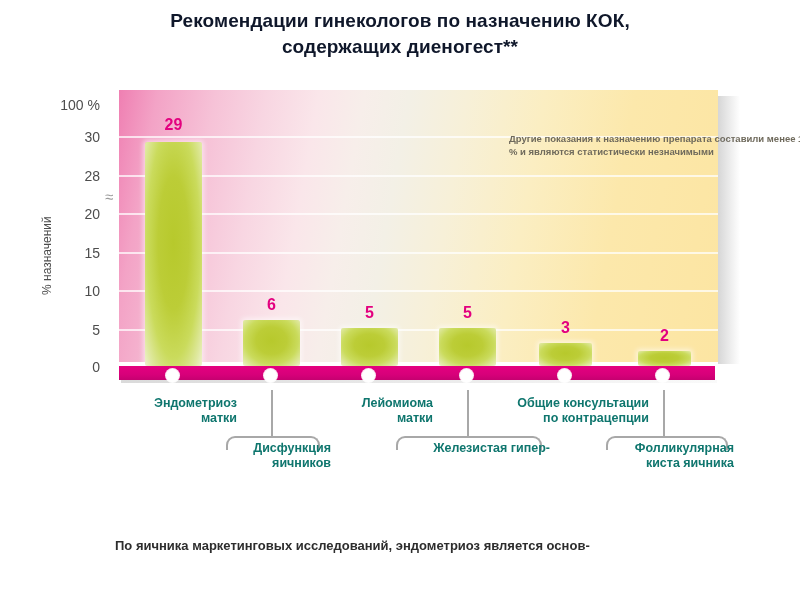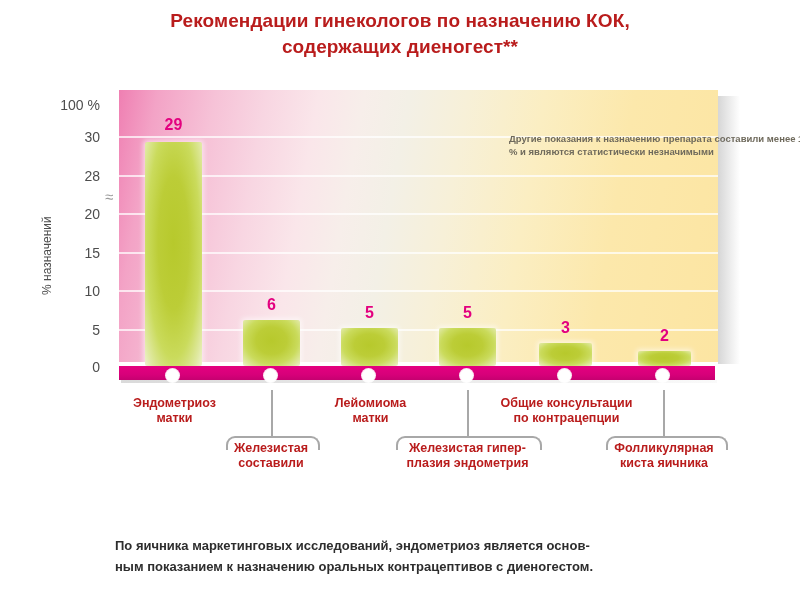--- a/index.html
+++ b/index.html
@@ -6,21 +6,21 @@
   body{
     width:800px;height:600px;background:#ffffff;overflow:hidden;
     font-family:"Liberation Sans","DejaVu Sans",sans-serif;
     position:relative;
   }
   .slide{position:absolute;inset:0;}
 
   
   .title{
     position:absolute;left:0;top:8px;width:800px;text-align:center;
-    color:#b91c1c;font-weight:bold;font-size:19px;line-height:26px;
+    color:#0f172a;font-weight:bold;font-size:19px;line-height:26px;
     letter-spacing:.1px;
   }
 
   
   .chart-wrap{position:absolute;left:0;top:90px;width:800px;height:300px;}
 
   .plot{
     position:absolute;left:119px;top:0px;width:599px;height:272px;
     background:linear-gradient(100deg,
         #ef7fb2 0%,
@@ -91,22 +91,22 @@
     content:"";position:absolute;left:2px;top:14px;width:596px;height:3px;
     background:linear-gradient(90deg,rgba(150,150,150,.35),rgba(150,150,150,.05));
   }
   .marker{
     position:absolute;top:279px;width:13px;height:13px;border-radius:50%;
     background:#ffffff;box-shadow:0 0 0 1px rgba(255,255,255,.9);
   }
 
   
   .catlabel{
-    position:absolute;color:#b91c1c;font-size:12.5px;line-height:15px;
-    text-align:center;font-weight:bold;
+    position:absolute;color:#0f766e;font-size:12.5px;line-height:15px;
+    text-align:right;font-weight:bold;
   }
   .leader{
     position:absolute;width:2px;background:#a8a8a8;
   }
   .bracket{
     position:absolute;height:12px;border:2px solid #a8a8a8;
     border-bottom:none;border-radius:9px 9px 0 0;
   }
 
   
@@ -178,46 +178,44 @@
   </div>
 
   <div class="catlabel" style="left:112px;top:396px;width:125px">
     <div>Эндометриоз</div>
     <div>матки</div>
   </div>
 
   <div class="leader" style="left:271px;top:390px;height:46px"></div>
   <div class="bracket" style="left:226px;top:436px;width:90px"></div>
   <div class="catlabel" style="left:211px;top:441px;width:120px">
-    <div>Железистая</div>
-    <div>составили</div>
+    <div>Дисфункция</div>
+    <div>яичников</div>
   </div>
 
   <div class="catlabel" style="left:308px;top:396px;width:125px">
     <div>Лейомиома</div>
     <div>матки</div>
   </div>
 
   <div class="leader" style="left:467px;top:390px;height:46px"></div>
   <div class="bracket" style="left:396px;top:436px;width:142px"></div>
   <div class="catlabel" style="left:385px;top:441px;width:165px">
     <div>Железистая гипер-</div>
-    <div>плазия эндометрия</div>
   </div>
 
   <div class="catlabel" style="left:484px;top:396px;width:165px">
     <div>Общие консультации</div>
     <div>по контрацепции</div>
   </div>
 
   <div class="leader" style="left:663px;top:390px;height:46px"></div>
   <div class="bracket" style="left:606px;top:436px;width:118px"></div>
   <div class="catlabel" style="left:594px;top:441px;width:140px">
     <div>Фолликулярная</div>
     <div>киста яичника</div>
   </div>
 
   <div class="footer">
     <span>По яичника маркетинговых исследований, эндометриоз является основ-</span>
-    <span>ным показанием к назначению оральных контрацептивов с диеногестом.</span>
   </div>
 
 </div>
 
 </body></html>

